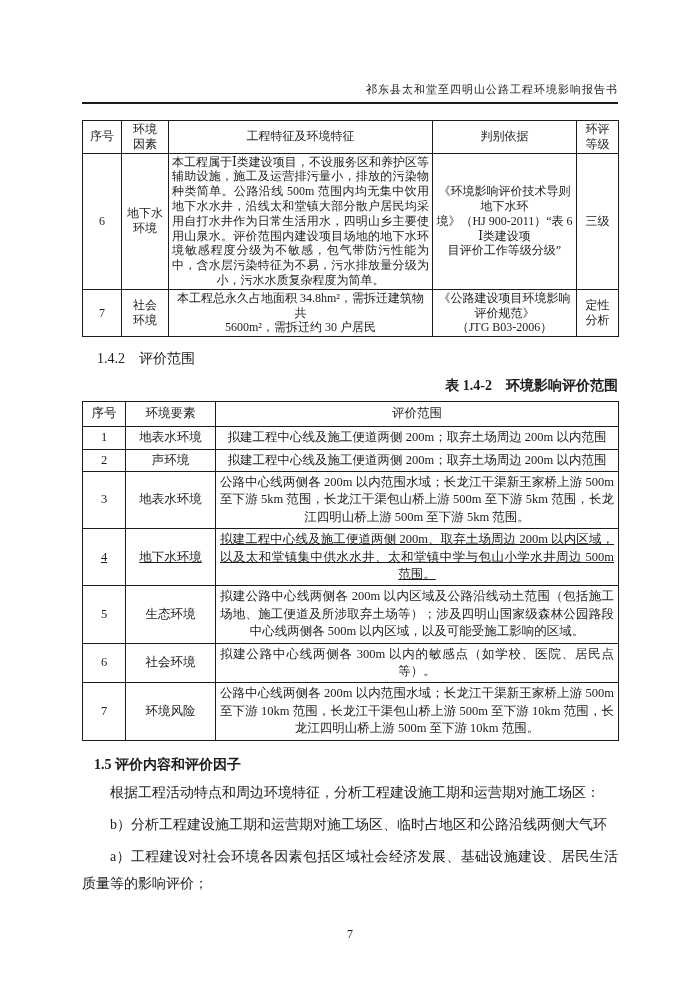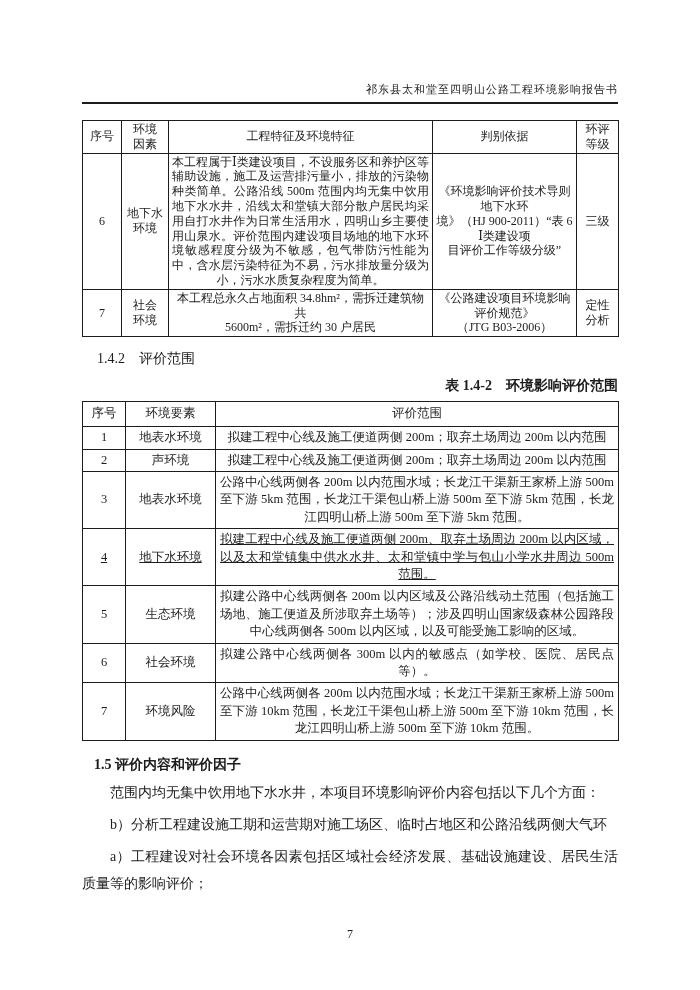--- a/index.html
+++ b/index.html
@@ -133,20 +133,20 @@
       </tr>
       <tr>
         <td>7</td>
         <td>环境风险</td>
         <td class="jc">公路中心线两侧各 200m 以内范围水域；长龙江干渠新王家桥上游 500m 至下游 10km 范围，长龙江干渠包山桥上游 500m 至下游 10km 范围，长龙江四明山桥上游 500m 至下游 10km 范围。</td>
       </tr>
     </tbody>
       </table>
 
     <div class="h-bold">1.5 评价内容和评价因子</div>
-    <p class="para">范围内均无集中饮用地下水水井，本项目环境影响评价内容包括以下几个方面：</p>
+    <p class="para">根据工程活动特点和周边环境特征，分析工程建设施工期和运营期对施工场区：</p>
     <p class="para">b）分析工程建设施工期和运营期对施工场区、临时占地区和公路沿线两侧大气环</p>
     <p class="para">a）工程建设对社会环境各因素包括区域社会经济发展、基础设施建设、居民生活质量等的影响评价；</p>
 
   </div>
 
   <div class="pageno">7</div>
 </div>
 
 </body></html>

